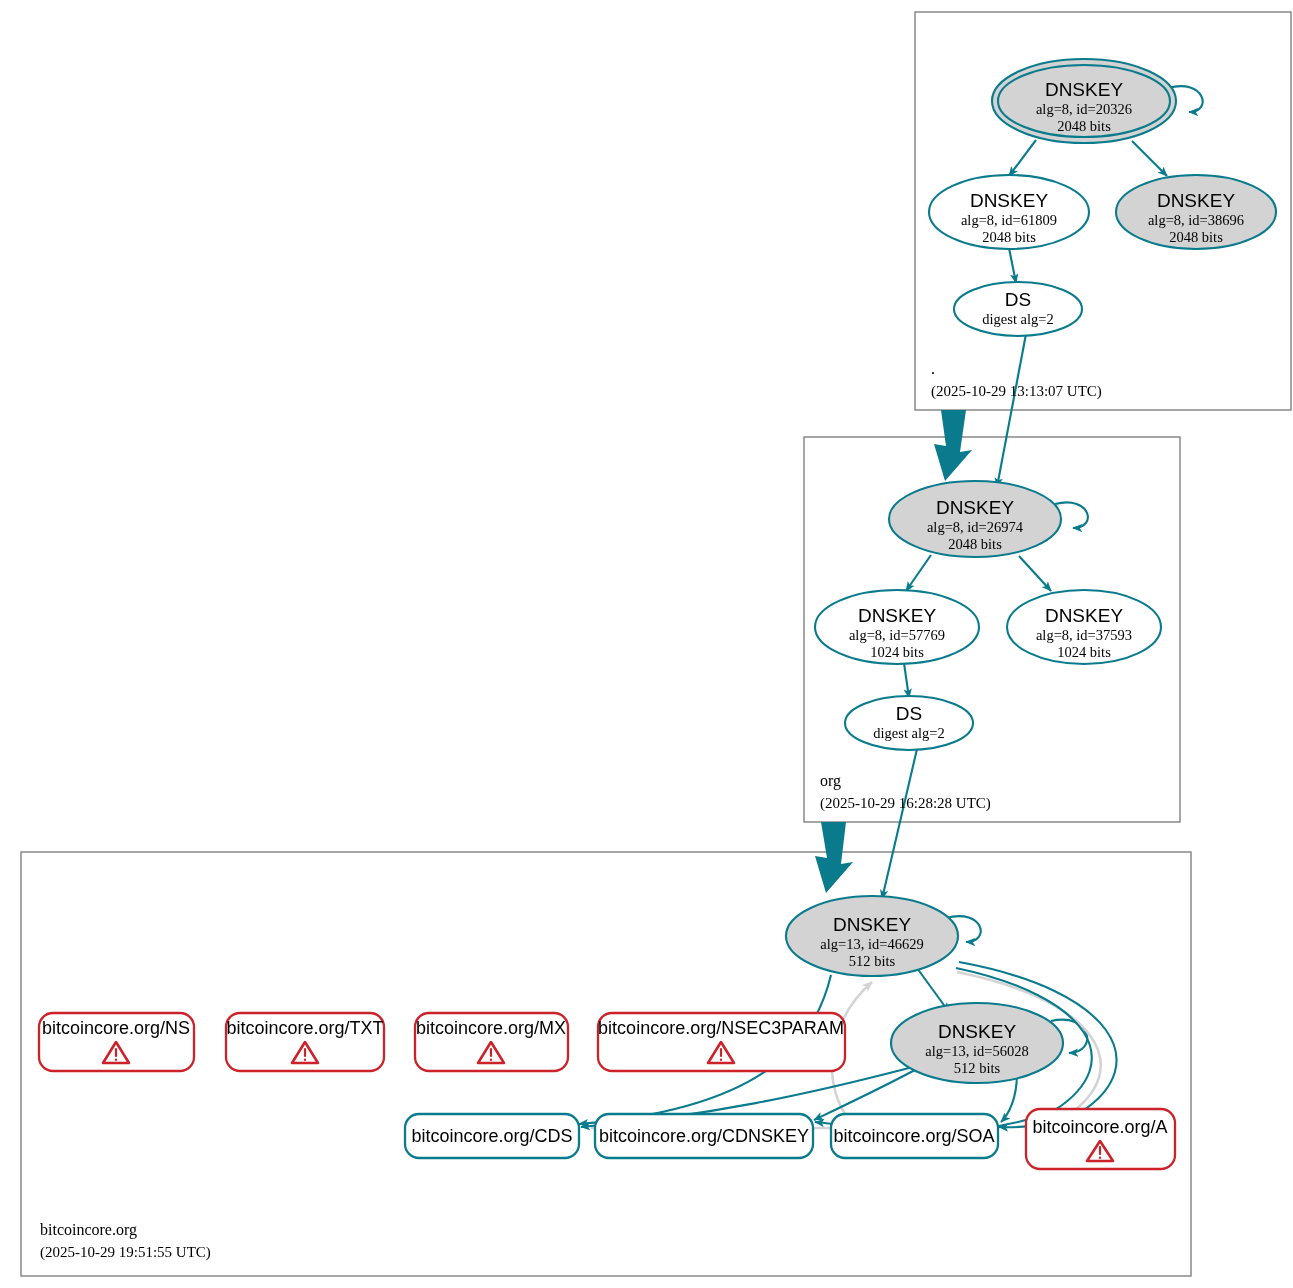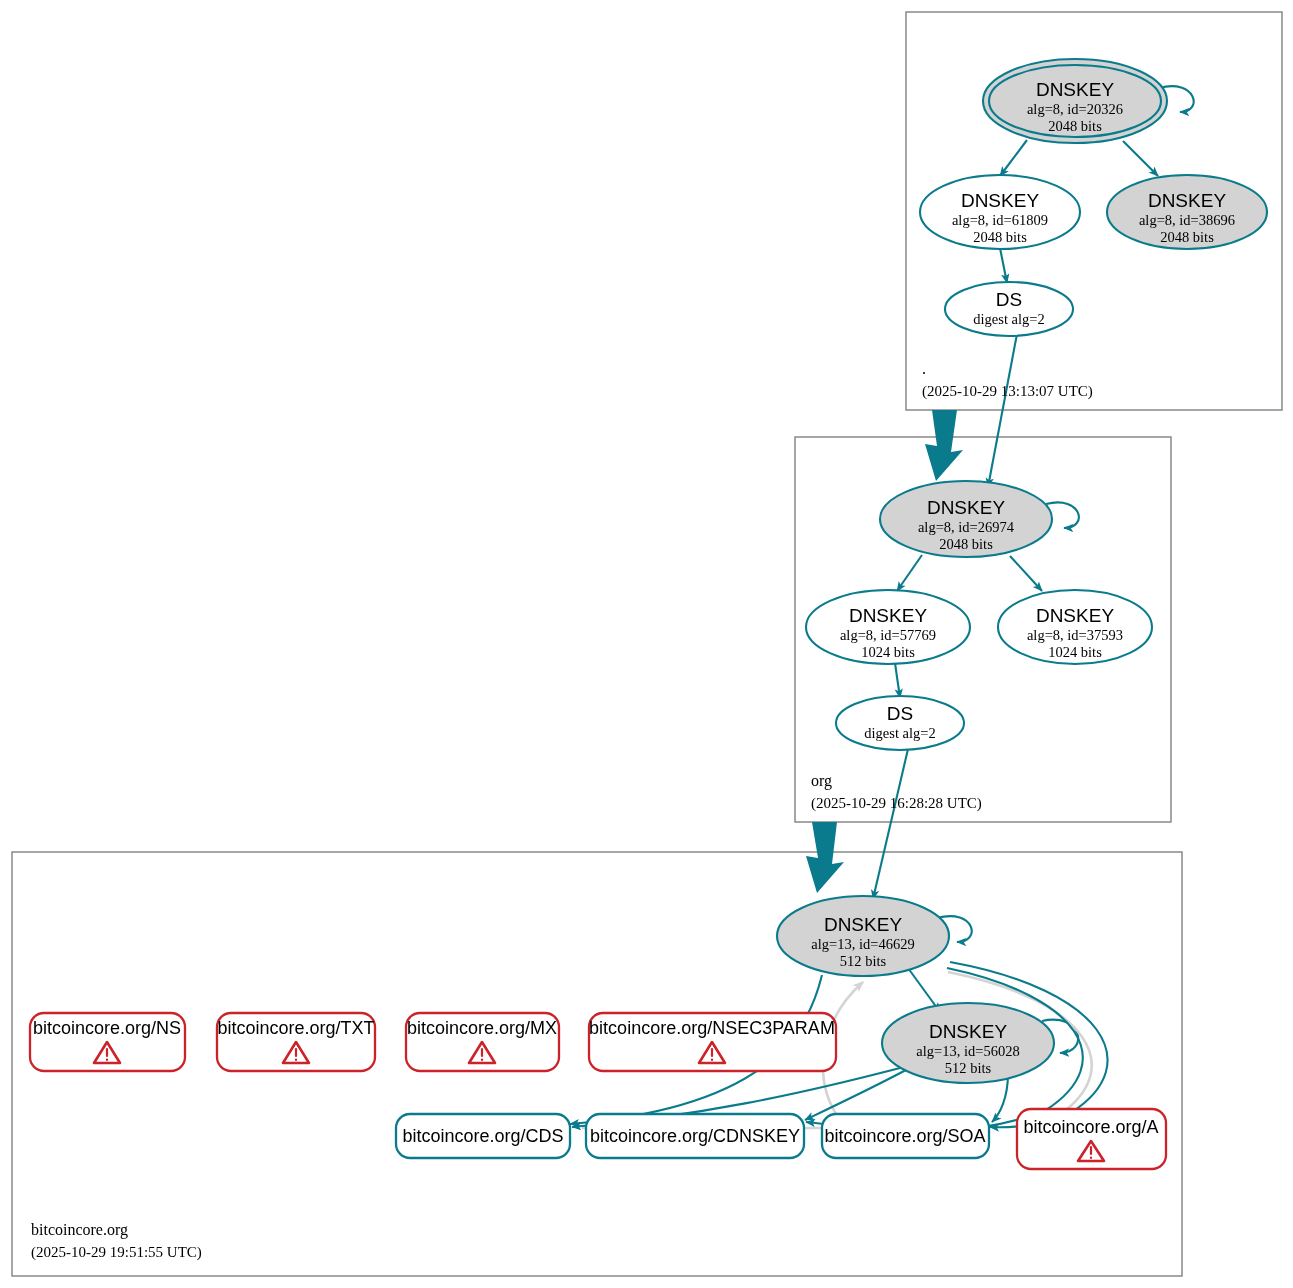--- a/index.html
+++ b/index.html
@@ -1,20 +1,20 @@
 <!DOCTYPE html>
 <html><head>
 <meta charset="utf-8">
 <style>
   html,body{margin:0;padding:0;background:#ffffff;}
   body{
     width:1293px;height:1288px;position:relative;overflow:hidden;
     font-family:"Liberation Sans", sans-serif;
   }
-  #stage{position:absolute;left:0;top:0;width:1145px;height:1288px;}
+  #stage{position:absolute;left:9px;top:0;width:1145px;height:1288px;}
   svg#graph{position:absolute;left:0;top:0;width:1293px;height:1288px;}
   .zone-box{fill:#ffffff;stroke:#808080;stroke-width:1.4;}
   .node-ell{stroke:#0a7b8c;stroke-width:2.1;}
   .fill-gray{fill:#d3d3d3;}
   .fill-white{fill:#ffffff;}
   .rr-box{fill:#ffffff;stroke-width:2.3;}
   .rr-secure{stroke:#0a7b8c;}
   .rr-bogus{stroke:#cc2229;}
   .edge{fill:none;stroke:#0a7b8c;stroke-width:2.1;}
   .edge-gray{fill:none;stroke:#d4d4d4;stroke-width:2.6;}

